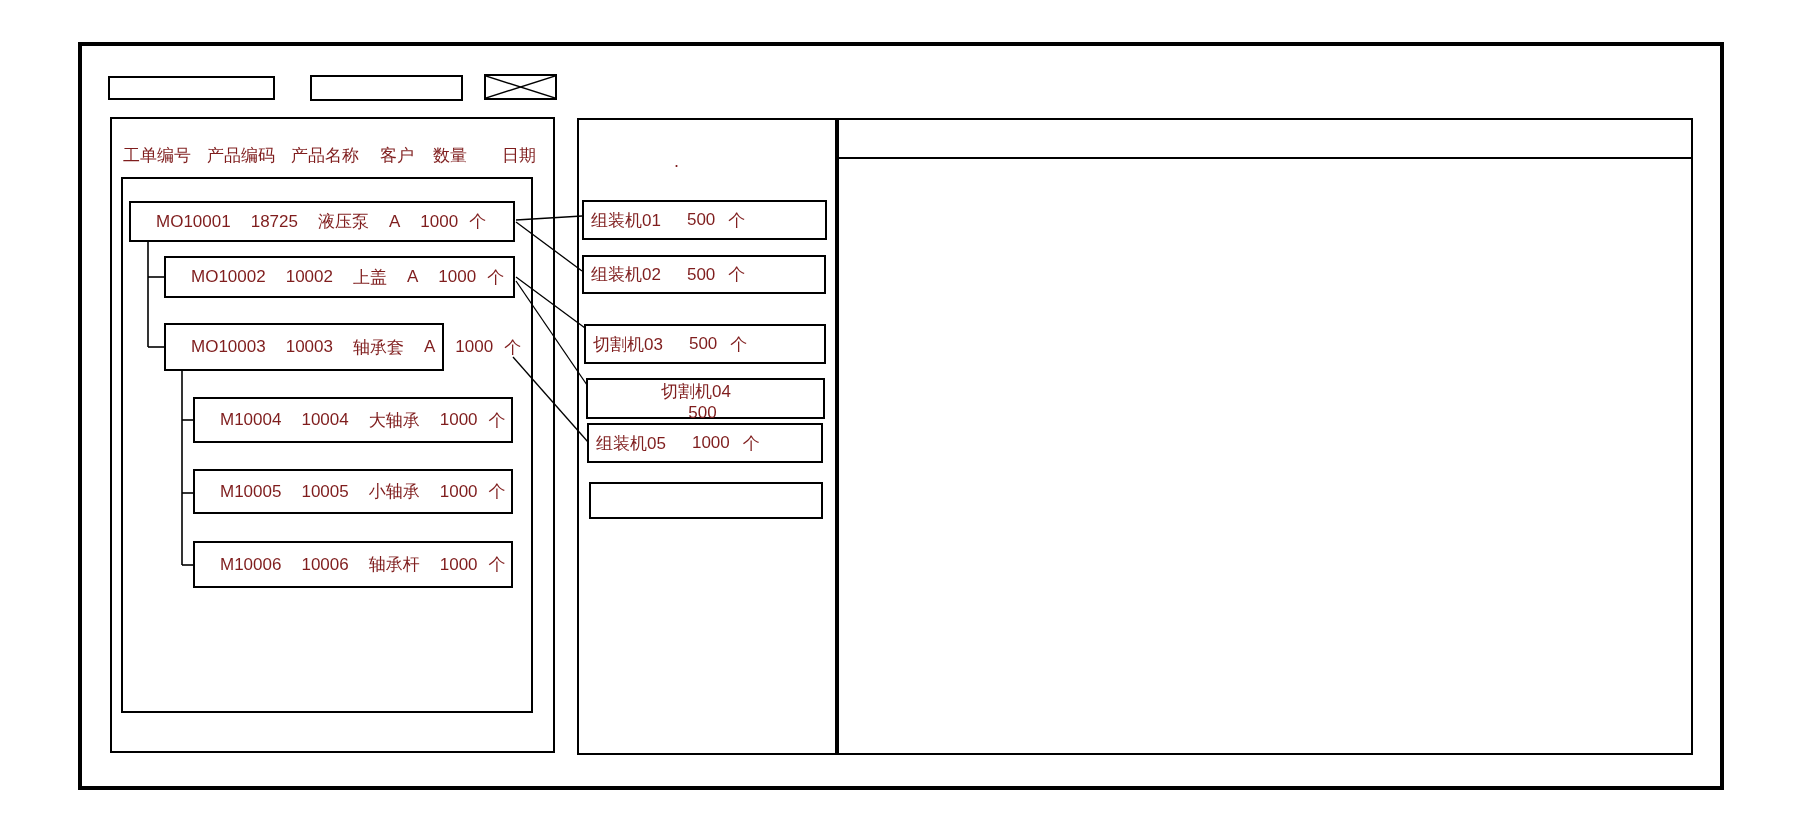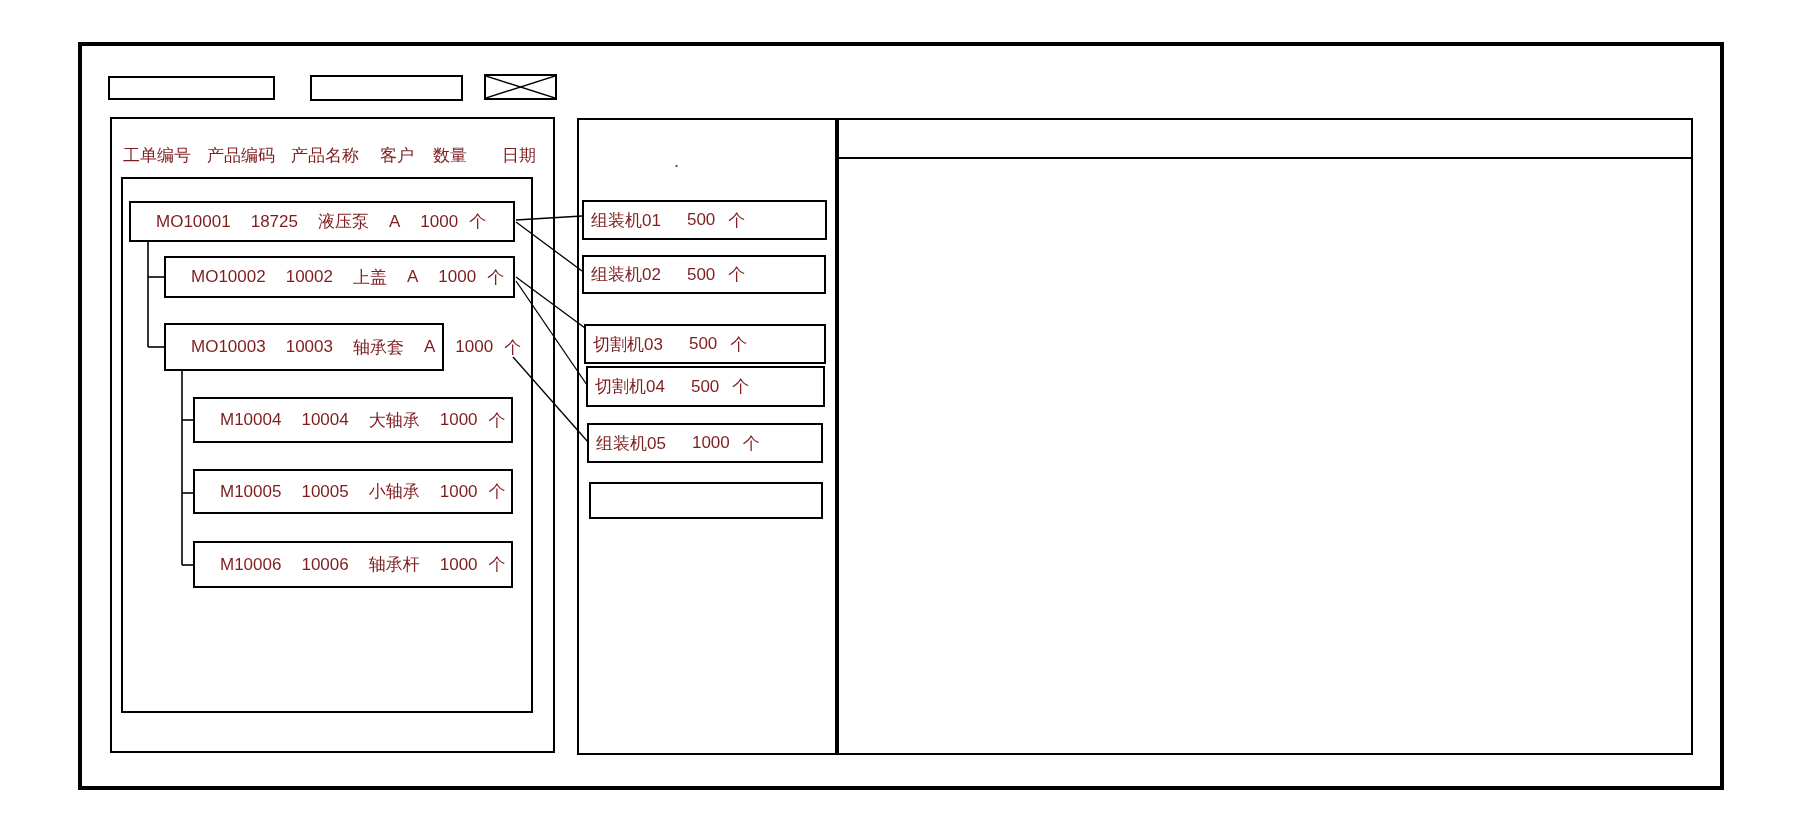--- a/index.html
+++ b/index.html
@@ -47,21 +47,21 @@
   #order5{left:193px;top:469px;width:320px;height:45px;}
   #order6{left:193px;top:541px;width:320px;height:47px;}
   
   .wc-box{border:2px solid #000;background:#fff;display:flex;align-items:center;
           padding-left:7px;font-size:17px;white-space:nowrap;}
   .wc-box .wc-name{margin-right:26px;}
   .wc-box .wc-qty{margin-right:13px;}
   #wc1{left:582px;top:200px;width:245px;height:40px;}
   #wc2{left:582px;top:255px;width:244px;height:39px;}
   #wc3{left:584px;top:309px;width:242px;height:40px;margin-top:15px;}
-  #wc4{left:586px;top:366px;width:239px;height:41px;}
+  #wc4{left:586px;top:378px;width:239px;height:41px;flex-direction:column;}
   #wc5{left:587px;top:423px;width:236px;height:40px;}
   #wc6{left:589px;top:482px;width:234px;height:37px;}
   
   #stray-dot{left:674px;top:152px;font-size:18px;line-height:18px;}
   
   #wires{left:0;top:0;width:1819px;height:833px;pointer-events:none;}
 </style>
 </head>
 <body>
 

